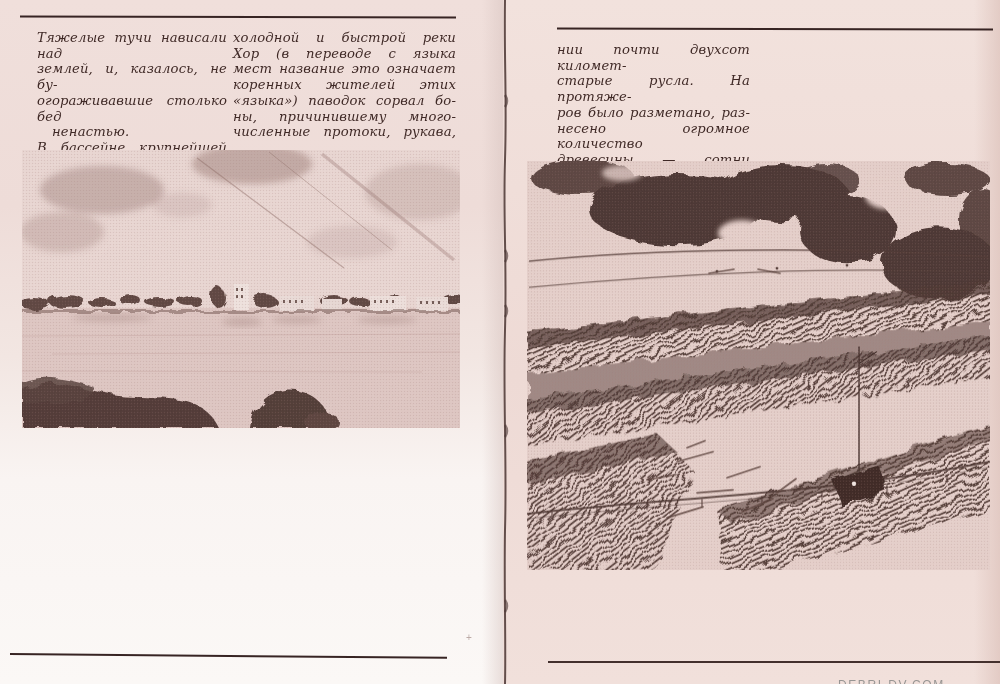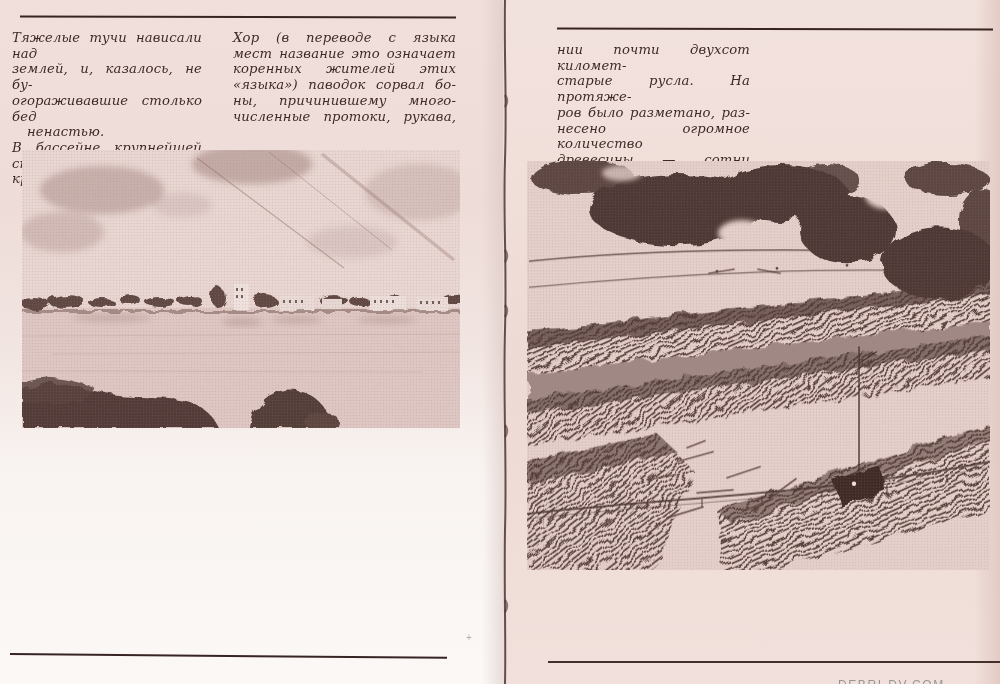--- a/index.html
+++ b/index.html
@@ -17,21 +17,21 @@
     background:linear-gradient(90deg,rgba(240,224,220,0),rgba(214,194,190,.5));}
   
   .rule{position:absolute;background:#372423;}
   .rule-top-left{left:20px;top:16px;width:436px;height:2px;transform:rotate(.15deg);}
   .rule-top-right{left:557px;top:28px;width:436px;height:2px;transform:rotate(.1deg);}
   .rule-bottom-left{left:10px;top:653px;width:437px;height:2px;transform:rotate(.5deg);transform-origin:left center;}
   .rule-bottom-right{left:548px;top:661px;width:452px;height:2px;background:#43302d;}
   
   .col{position:absolute;font-style:italic;font-size:13.2px;line-height:15.7px;
        color:#3f2926;letter-spacing:.15px;}
-  .col-1{left:12px;top:30px;width:190px;}
+  .col-1{left:37px;top:30px;width:190px;}
   .col-2{left:233px;top:30px;width:223px;}
   .col-r{left:557px;top:42px;width:193px;}
   .line{text-align:justify;text-align-last:justify;}
   .line.last{text-align-last:left;margin-left:15px;}
   
   .photo{position:absolute;overflow:hidden;}
   .photo svg{display:block;width:100%;height:100%;}
   .photo-left{left:22px;top:150px;width:438px;height:278px;}
   .photo-right{left:527px;top:161px;width:463px;height:409px;}
   
@@ -64,20 +64,21 @@
   <div class="col col-1">
     <div class="line">Тяжелые тучи нависали над</div>
     <div class="line">землей, и, казалось, не бу-</div>
     <div class="line">огораживавшие столько бед</div>
     <div class="line last">ненастью.</div>
     <div class="line">В бассейне крупнейшей</div>
     <div class="line">сплавной магистрали края—</div>
   </div>
 
   <div class="col col-2">
+    <div class="line">холодной и быстрой реки</div>
     <div class="line">Хор (в переводе с языка</div>
     <div class="line">мест название это означает</div>
     <div class="line">коренных жителей этих</div>
     <div class="line">«языка») паводок сорвал бо-</div>
     <div class="line">ны, причинившему много-</div>
     <div class="line">численные протоки, рукава,</div>
   </div>
 
   <div class="col col-r">
     <div class="line">нии почти двухсот километ-</div>

